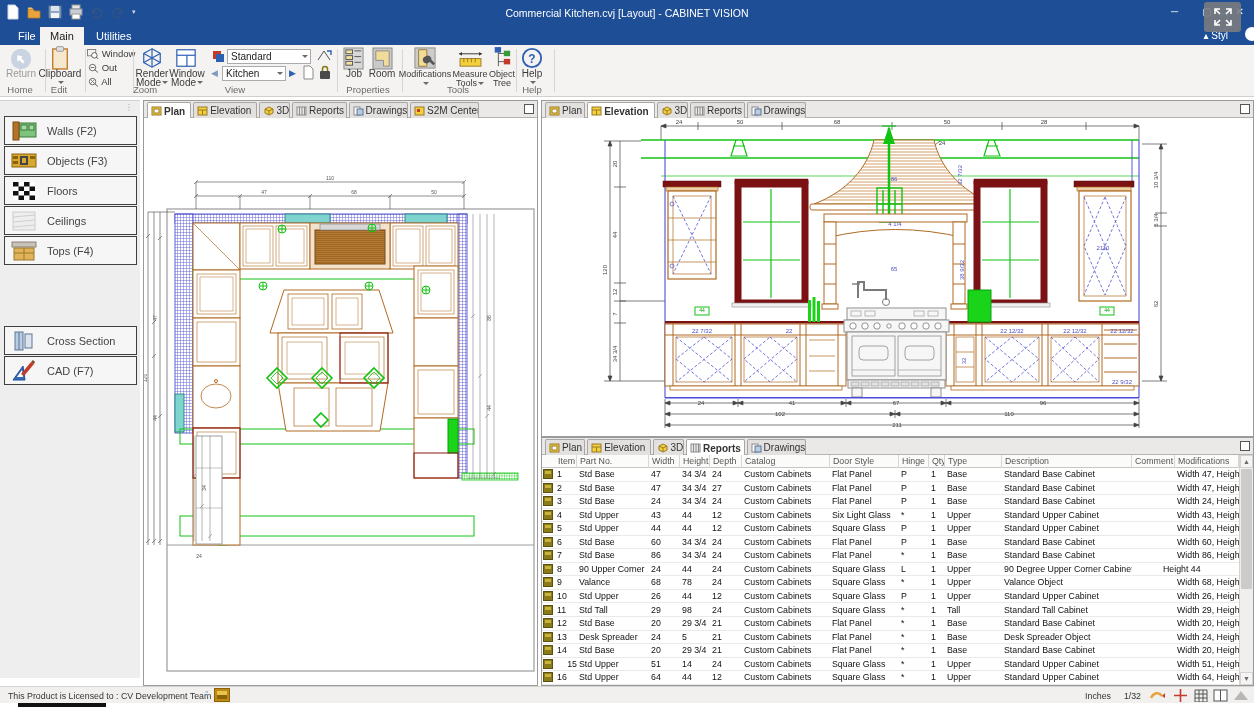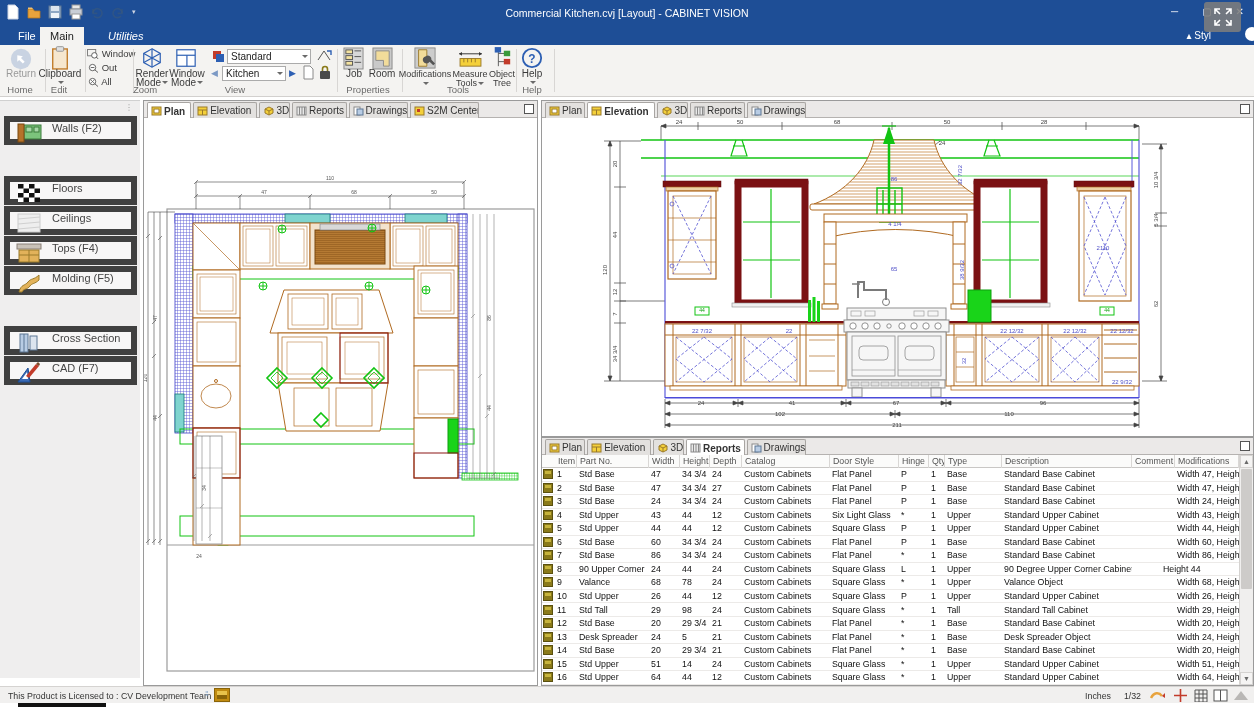--- a/index.html
+++ b/index.html
@@ -7,33 +7,33 @@
 .app { position:absolute; inset:0; }
 .titlebar { position:absolute; left:0; top:0; width:1254px; height:27px; background:#1e4e96; }
 .qat { position:absolute; left:6px; top:4px; display:flex; gap:7px; align-items:center; }
 .qat .qicon { width:14px; height:16px; position:relative; }
 .title { position:absolute; left:0; right:0; top:7px; text-align:center; color:#fff; font-size:10.5px; }
 .winbtns { position:absolute; right:10px; top:6px; display:flex; gap:24px; color:#fff; font-size:10px; }
 .overlay-expand { position:absolute; right:13px; top:2px; width:37px; height:30px; background:rgba(125,125,125,0.88); border-radius:3px; z-index:50; display:flex; align-items:center; justify-content:center; }
 .ribbontabs { position:absolute; left:0; top:27px; width:1254px; height:18px; background:#1e4e96; }
 .rtab { position:absolute; top:0; height:18px; padding:3px 10px 0; color:#fff; font-size:11px; }
 .rtab.active { background:#f4f3f1; color:#1a1a1a; }
-.style-area { position:absolute; right:43px; top:30px; color:#fff; font-size:10px; z-index:10;}
+.style-area { position:absolute; right:26px; top:30px; color:#fff; font-size:10px; z-index:10;}
 .style-circ { position:absolute; right:-5px; top:27px; width:14px; height:14px; border-radius:50%; background:#fff; z-index:5;}
 .ribbon { position:absolute; left:0; top:45px; width:1254px; height:52px; background:#f4f3f1; border-bottom:1px solid #d2d0ce; }
 .rgroup-label { position:absolute; bottom:1px; font-size:9.5px; color:#6a6a6a; text-align:center; }
 .rsep { position:absolute; top:4px; bottom:4px; width:1px; background:#d8d6d4; }
 .rbtn-label { position:absolute; top:25px; font-size:10px; color:#3b3b3b; text-align:center; line-height:8.5px; }
 .rbtn-label.dis { color:#9a9a9a; }
 .caret { display:inline-block; width:0; height:0; border-left:3px solid transparent; border-right:3px solid transparent; border-top:3px solid #6a6a6a; vertical-align:middle; margin-left:1px;}
 .zoomrow { position:absolute; font-size:9.5px; color:#3b3b3b; }
 .combo { position:absolute; height:15px; background:#fff; border:1px solid #ababab; font-size:10px; color:#222; padding:1px 3px 0 3px; }
 .combo .dd { position:absolute; right:2px; top:5px; }
 .sidebar { position:absolute; left:0; top:100px; width:140px; height:578px; background:#efeeee; border-top:1px solid #d0d0d0; }
-.sideitem { position:absolute; left:4px; width:133px; height:29px; background:#f7f6f6; border:6px solid #404040; display:flex; align-items:flex-start; }
+.sideitem { position:absolute; left:4px; width:133px; height:29px; background:#f7f6f6; border:1px solid #404040; display:flex; align-items:center; }
 .sideitem .slabel { font-size:11px; color:#444; margin-left:10px; }
 .sideitem .sicon { width:26px; height:22px; margin-left:6px; position:relative; flex:none;}
 .sb-dots { position:absolute; right:6px; top:2px; color:#999; font-size:8px; letter-spacing:1px;}
 .pane { position:absolute; background:#fff; border:1px solid #9a9a9a; }
 .tabbar { position:absolute; left:0; right:0; top:0; height:17px; background:#ebe9e8; border-bottom:1px solid #b5b2b0; }
 .ptab { position:absolute; top:1px; height:16px; background:#e3e1df; border:1px solid #a8a5a2; border-bottom:none; border-radius:2px 2px 0 0; font-size:10px; color:#333; display:flex; align-items:center; padding:0 3px; gap:2px; overflow:hidden; white-space:nowrap;}
 .ptab.active { background:#fff; height:17px; font-weight:bold; }
 .pmax { position:absolute; right:3px; top:3px; width:10px; height:10px; border:1px solid #555; background:#fff; z-index:5;}
 .canvas { position:absolute; left:0; right:0; top:17px; bottom:0; background:#fff; overflow:hidden;}
 .ticon { width:11px; height:10px; position:relative; flex:none; }
@@ -99,21 +99,21 @@
             <path d="M3 14 v5 h5 M3 19 l5-5"></path>
             <path d="M19 14 v5 h-5 M19 19 l-5-5"></path>
           </g>
         </svg>
     </div>
   </div>
 
   <div class="ribbontabs">
     <div class="rtab" style="left:8px;">File</div>
     <div class="rtab active" style="left:40px;">Main</div>
-    <div class="rtab" style="left:98px;font-style:italic;">Utilities</div>
+    <div class="rtab" style="left:86px;">Utilities</div>
   </div>
   <div class="style-area">▴ <span>Styl</span></div>
   <div class="style-circ"></div>
 
   <div class="ribbon">
     <svg style="position:absolute;left:9px;top:2px;" width="24" height="24" viewBox="0 0 26 26">
         <circle cx="13" cy="13" r="11" fill="#c9d3e2"></circle>
         <path d="M9 9 l6 1 -2 2 4 4 -2 2 -4 -4 -2 2 z" fill="#fff"></path>
       </svg>
     <div class="rbtn-label dis" style="left:2px;width:38px;">Return</div>
@@ -248,20 +248,31 @@
   <div class="sidebar">
     <div class="sb-dots">⋮</div>
   <div class="sideitem" style="top: 15px;">
         <span class="sicon"><svg width="26" height="22" viewBox="0 0 26 22">
             <rect x="8" y="3" width="17" height="14" fill="#7cc47c" stroke="#3a7a3a"></rect>
             <rect x="10" y="5" width="6" height="5" fill="#a8d8a8" stroke="#3a7a3a"></rect>
             <rect x="18" y="5" width="5" height="5" fill="#a8d8a8" stroke="#3a7a3a"></rect>
             <rect x="2" y="2" width="6" height="18" fill="#b5722a" stroke="#7c4a10"></rect>
           </svg></span>
         <span class="slabel">Walls (F2)</span>
+      </div>
+      <div class="sideitem" style="top: 45px;">
+        <span class="sicon"><svg width="26" height="22" viewBox="0 0 26 22">
+            <rect x="1" y="4" width="24" height="13" fill="#d8a832" stroke="#8a6408"></rect>
+            <rect x="9" y="6" width="8" height="9" fill="#444"></rect>
+            <rect x="11" y="8" width="4" height="5" fill="#d8a832"></rect>
+            <rect x="2" y="6" width="5" height="3" fill="#8a6408"></rect>
+            <rect x="2" y="11" width="5" height="3" fill="#8a6408"></rect>
+            <rect x="19" y="6" width="5" height="3" fill="#8a6408"></rect>
+          </svg></span>
+        <span class="slabel">Objects (F3)</span>
       </div>
       <div class="sideitem" style="top: 75px;">
         <span class="sicon"><svg width="26" height="22" viewBox="0 0 26 22">
             <rect x="2" y="2" width="22" height="18" fill="#fff"></rect>
             <g fill="#111">
               <rect x="2" y="2" width="5.5" height="4.5"></rect>
               <rect x="13" y="2" width="5.5" height="4.5"></rect>
               <rect x="7.5" y="6.5" width="5.5" height="4.5"></rect>
               <rect x="18.5" y="6.5" width="5.5" height="4.5"></rect>
               <rect x="2" y="11" width="5.5" height="4.5"></rect>
@@ -284,26 +295,20 @@
         <span class="slabel">Ceilings</span>
       </div>
       <div class="sideitem" style="top: 135px;">
         <span class="sicon"><svg width="26" height="22" viewBox="0 0 26 22">
             <rect x="1" y="2" width="24" height="5" fill="#c9c2b8" stroke="#8a8078"></rect>
             <rect x="3" y="8" width="20" height="12" fill="#e2b25a" stroke="#9a7a2a"></rect>
             <line x1="3" y1="13" x2="23" y2="13" stroke="#9a7a2a"></line>
             <line x1="13" y1="8" x2="13" y2="20" stroke="#9a7a2a"></line>
           </svg></span>
         <span class="slabel">Tops (F4)</span>
-      </div>
-      <div class="sideitem" style="top: 165px;">
-        <span class="sicon"><svg width="26" height="22" viewBox="0 0 26 22">
-            <path d="M3 20 C5 12 9 14 12 10 C15 6 18 8 23 3 L23 8 C19 12 16 11 14 14 C11 18 8 16 6 20 Z" fill="#e2b25a" stroke="#9a7a2a"></path>
-          </svg></span>
-        <span class="slabel">Molding (F5)</span>
       </div>
       <div class="sideitem" style="top: 225px;">
         <span class="sicon"><svg width="26" height="22" viewBox="0 0 26 22">
             <rect x="4" y="2" width="8" height="18" fill="#b8cce4" stroke="#5d7694"></rect>
             <rect x="14" y="4" width="7" height="14" fill="#dce4ee" stroke="#5d7694"></rect>
             <line x1="8" y1="2" x2="8" y2="20" stroke="#5d7694"></line>
           </svg></span>
         <span class="slabel">Cross Section</span>
       </div>
       <div class="sideitem" style="top: 255px;">
@@ -1159,21 +1164,21 @@
             <span class="tcell" style="left:288px;width:69px;">Flat Panel</span>
             <span class="tcell" style="left:357px;width:30px;">*</span>
             <span class="tcell" style="left:387px;width:16px;">1</span>
             <span class="tcell" style="left:403px;width:57px;">Base</span>
             <span class="tcell" style="left:460px;width:130px;">Standard Base Cabinet</span>
             <span class="tcell" style="left:590px;width:43px;"></span>
             <span class="tcell" style="left:633px;width:64px;">Width 20, Height</span>
           </div>
           <div class="trow" style="top: 202.7px;">
             <span class="rowicon"></span>
-            <span class="tcell" style="left:13px;width:22px;">15</span>
+            <span class="tcell" style="left:13px;width:22px;text-align:right;">15</span>
             <span class="tcell" style="left:35px;width:72px;">Std Upper</span>
             <span class="tcell" style="left:107px;width:31px;">51</span>
             <span class="tcell" style="left:138px;width:30px;">14</span>
             <span class="tcell" style="left:168px;width:32px;">24</span>
             <span class="tcell" style="left:200px;width:88px;">Custom Cabinets</span>
             <span class="tcell" style="left:288px;width:69px;">Square Glass</span>
             <span class="tcell" style="left:357px;width:30px;">*</span>
             <span class="tcell" style="left:387px;width:16px;">1</span>
             <span class="tcell" style="left:403px;width:57px;">Upper</span>
             <span class="tcell" style="left:460px;width:130px;">Standard Upper Cabinet</span>

